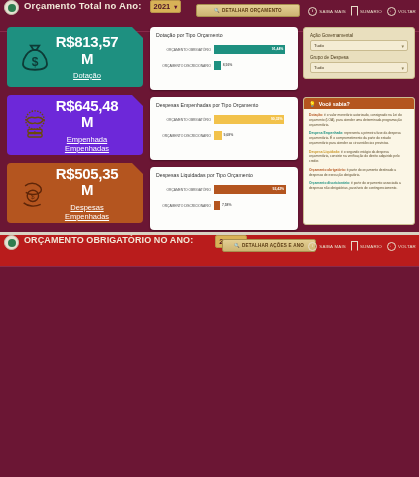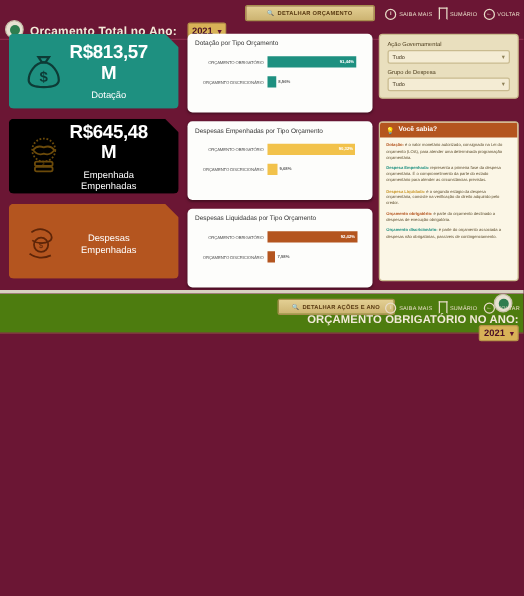--- a/index.html
+++ b/index.html
@@ -8,25 +8,25 @@
     font-family: "Liberation Sans", sans-serif;
     background: #5d1330;
     overflow: hidden;
   }
   .panel { position: relative; width: 419px; overflow: hidden; }
   .panel-a { height: 232px; background: #6b1634; }
   .panel-b { height: 245px; background: #6b1634; }
 
   
   .hdr {
-    height: 32px; display: flex; align-items: flex-end;
+    height: 32px; display: flex; align-items: flex-start;
     background: #6b1634; border-bottom: 1px solid #8a2a4a;
     padding: 0 4px; position: relative;
   }
-  .hdr-b { background: #4d7c0f; flex-direction: column; }
+  .hdr-b { background: #b91c1c; }
   .logo {
     width: 15px; height: 15px; border-radius: 50%;
     background: #e7e2d2; border: 1px solid #c9c2ac;
     display: flex; align-items: center; justify-content: center;
     flex: 0 0 auto; margin-right: 5px;
   }
   .logo i {
     width: 8px; height: 8px; border-radius: 50%;
     background: #2e7d4f; display: block;
   }
@@ -70,26 +70,26 @@
 
   
   .cards { position: absolute; left: 7px; top: 27px; width: 136px; }
   .mcard {
     position: relative; height: 60px; margin-bottom: 8px;
     border-radius: 4px; display: flex; align-items: center;
     padding-left: 8px; color: #fff;
     clip-path: polygon(0 0, calc(100% - 11px) 0, 100% 11px, 100% 100%, 0 100%);
   }
   .mcard.teal { background: #1e9080; }
-  .mcard.yellow { background: #000000; }
+  .mcard.yellow { background: #6d28d9; }
   .mcard.brown { background: #b4551f; }
   .mcard .ico { width: 40px; flex: 0 0 40px; display:flex; align-items:center; justify-content:center; }
   .mcard .txt { flex: 1; text-align: center; padding-right: 24px; }
   .mcard .val { font-size: 15px; font-weight: bold; letter-spacing: -.3px; line-height: 1.1; }
-  .mcard .lbl { font-size: 7.5px; margin-top: 4px; }
+  .mcard .lbl { font-size: 7.5px; margin-top: 4px; text-decoration: underline; }
   .mcard.yellow .val, .mcard.yellow .lbl { color: #fff; }
 
   
   .charts { position: absolute; left: 150px; top: 27px; width: 148px; }
   .ccard {
     background: #fdfdfb; border-radius: 4px; margin-bottom: 7px;
     padding: 5px 6px 6px 6px; height: 63px;
     box-shadow: 0 1px 2px rgba(0,0,0,.35);
   }
   .ccard h4 { font-size: 5.2px; color: #333; font-weight: normal; margin-bottom: 7px; }
@@ -204,20 +204,21 @@
     <div class="mcard brown">
       <div class="ico">
         <svg width="34" height="34" viewBox="0 0 48 48">
             <path d="M10 14c6-5 14-5 20 0 4 3 4 8 0 10-5 3-13 3-19-1" fill="none" stroke="#5e2508" stroke-width="2"></path>
             <circle cx="21" cy="28" r="8" fill="none" stroke="#5e2508" stroke-width="2"></circle>
             <text x="21" y="32" font-size="9" fill="#5e2508" text-anchor="middle" font-family="Liberation Sans">$</text>
             <path d="M8 38c6 5 16 6 24 2" fill="none" stroke="#5e2508" stroke-width="2"></path>
           </svg>
       </div>
       <div class="txt">
+        <div class="val">R$505,35 M</div>
         <div class="lbl">Despesas Empenhadas</div>
       </div>
     </div>
   </div>
 
   <div class="charts">
     <div class="ccard">
       <h4>Dotação por Tipo Orçamento</h4>
       <div class="brow">
         <div class="cat">ORÇAMENTO OBRIGATÓRIO</div>

